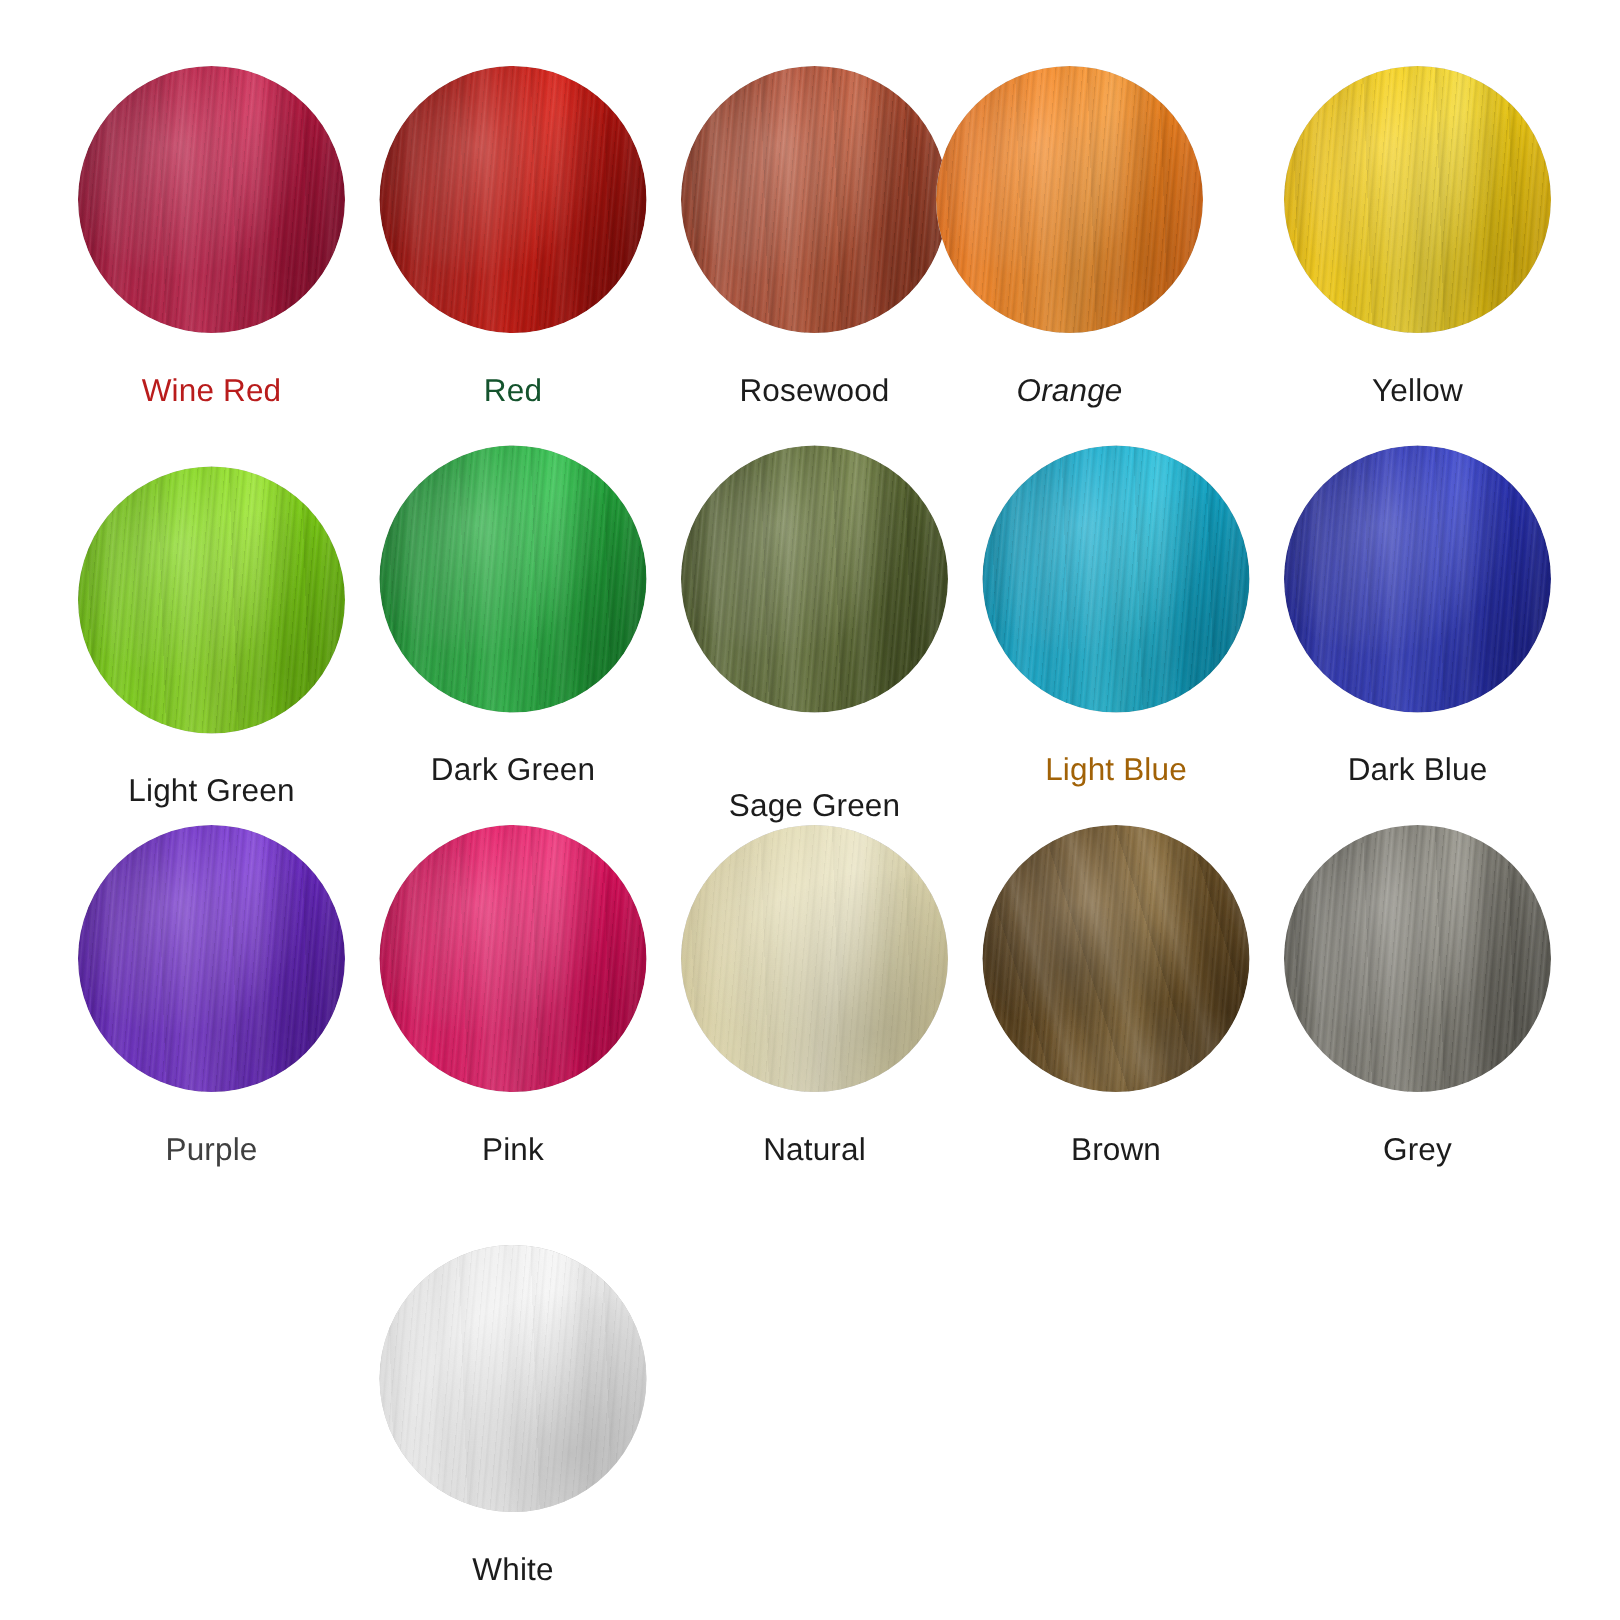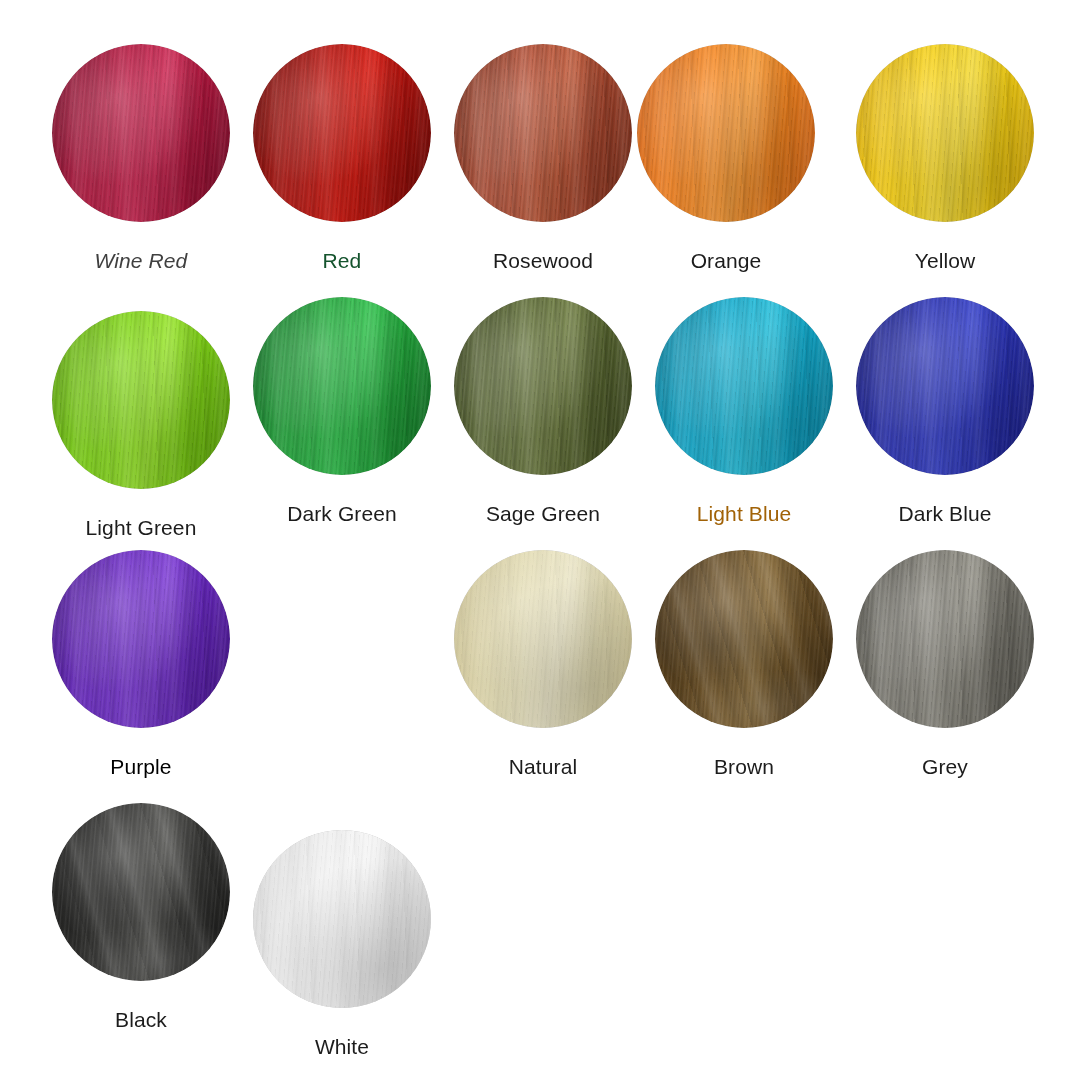--- a/index.html
+++ b/index.html
@@ -134,21 +134,21 @@
 
 <div id="swatch-grid" style="background: rgb(255, 255, 255);">
     <div class="swatch-cell" style="left: 52px; top: 44px;">
       <div class="swatch-disc ">
         <div class="disc-base" style="background: linear-gradient(100deg, rgb(125, 15, 44) 0%, rgb(180, 23, 63) 34%, rgb(212, 49, 92) 58%, rgb(180, 23, 63) 76%, rgb(125, 15, 44) 100%);"></div>
         <div class="grain-fine"></div>
         <div class="grain-band"></div>
         <div class="grain-figure"></div>
         <div class="disc-shade"></div>
       </div>
-      <div class="swatch-label" style="color: #404040; font-style: italic;">Wine Red</div>
+      <div class="swatch-label" style="color: #b91c1c;">Wine Red</div>
     </div>
     <div class="swatch-cell" style="left: 253px; top: 44px;">
       <div class="swatch-disc ">
         <div class="disc-base" style="background: linear-gradient(100deg, rgb(109, 8, 5) 0%, rgb(181, 20, 15) 34%, rgb(222, 31, 22) 58%, rgb(181, 20, 15) 76%, rgb(109, 8, 5) 100%);"></div>
         <div class="grain-fine"></div>
         <div class="grain-band"></div>
         <div class="grain-figure"></div>
         <div class="disc-shade"></div>
       </div>
       <div class="swatch-label" style="color: #14532d;">Red</div>
@@ -156,21 +156,21 @@
     <div class="swatch-cell" style="left: 454px; top: 44px;">
       <div class="swatch-disc tex-strong">
         <div class="disc-base" style="background: linear-gradient(100deg, rgb(123, 47, 28) 0%, rgb(176, 74, 48) 34%, rgb(201, 96, 63) 58%, rgb(176, 74, 48) 76%, rgb(123, 47, 28) 100%);"></div>
         <div class="grain-fine"></div>
         <div class="grain-band"></div>
         <div class="grain-figure"></div>
         <div class="disc-shade"></div>
       </div>
       <div class="swatch-label" style="color: rgb(28, 28, 28);">Rosewood</div>
     </div>
-    <div class="swatch-cell" style="left: 637px; top: 44px;">
+    <div class="swatch-cell" style="left: 624px; top: 44px; font-style: italic;">
       <div class="swatch-disc ">
         <div class="disc-base" style="background: linear-gradient(100deg, rgb(212, 101, 26) 0%, rgb(244, 132, 31) 34%, rgb(252, 160, 61) 58%, rgb(244, 132, 31) 76%, rgb(212, 101, 26) 100%);"></div>
         <div class="grain-fine"></div>
         <div class="grain-band"></div>
         <div class="grain-figure"></div>
         <div class="disc-shade"></div>
       </div>
       <div class="swatch-label" style="color: rgb(28, 28, 28);">Orange</div>
     </div>
     <div class="swatch-cell" style="left: 856px; top: 44px;">
@@ -196,21 +196,21 @@
     <div class="swatch-cell" style="left: 253px; top: 297px;">
       <div class="swatch-disc ">
         <div class="disc-base" style="background: linear-gradient(100deg, rgb(19, 112, 38) 0%, rgb(35, 168, 60) 34%, rgb(57, 201, 85) 58%, rgb(35, 168, 60) 76%, rgb(19, 112, 38) 100%);"></div>
         <div class="grain-fine"></div>
         <div class="grain-band"></div>
         <div class="grain-figure"></div>
         <div class="disc-shade"></div>
       </div>
       <div class="swatch-label" style="color: rgb(28, 28, 28);">Dark Green</div>
     </div>
-    <div class="swatch-cell" style="left: 454px; top: 297px;">
+    <div class="swatch-cell" style="left: 454px; top: 297px; gap: 24px;">
       <div class="swatch-disc tex-strong">
         <div class="disc-base" style="background: linear-gradient(100deg, rgb(63, 74, 34) 0%, rgb(92, 107, 51) 34%, rgb(120, 135, 74) 58%, rgb(92, 107, 51) 76%, rgb(63, 74, 34) 100%);"></div>
         <div class="grain-fine"></div>
         <div class="grain-band"></div>
         <div class="grain-figure"></div>
         <div class="disc-shade"></div>
       </div>
       <div class="swatch-label" style="color: rgb(28, 28, 28);">Sage Green</div>
     </div>
     <div class="swatch-cell" style="left: 655px; top: 297px;">
@@ -234,21 +234,31 @@
       <div class="swatch-label" style="color: rgb(28, 28, 28);">Dark Blue</div>
     </div>
     <div class="swatch-cell" style="left: 52px; top: 550px;">
       <div class="swatch-disc ">
         <div class="disc-base" style="background: linear-gradient(100deg, rgb(74, 23, 144) 0%, rgb(106, 41, 196) 34%, rgb(133, 68, 221) 58%, rgb(106, 41, 196) 76%, rgb(74, 23, 144) 100%);"></div>
         <div class="grain-fine"></div>
         <div class="grain-band"></div>
         <div class="grain-figure"></div>
         <div class="disc-shade"></div>
       </div>
-      <div class="swatch-label" style="color: #000000;">Purple</div>
+      <div class="swatch-label" style="color: #404040;">Purple</div>
+    </div>
+    <div class="swatch-cell" style="left: 253px; top: 550px;">
+      <div class="swatch-disc ">
+        <div class="disc-base" style="background: linear-gradient(100deg, rgb(170, 8, 67) 0%, rgb(227, 16, 95) 34%, rgb(245, 54, 126) 58%, rgb(227, 16, 95) 76%, rgb(170, 8, 67) 100%);"></div>
+        <div class="grain-fine"></div>
+        <div class="grain-band"></div>
+        <div class="grain-figure"></div>
+        <div class="disc-shade"></div>
+      </div>
+      <div class="swatch-label" style="color: rgb(28, 28, 28);">Pink</div>
     </div>
     <div class="swatch-cell" style="left: 454px; top: 550px;">
       <div class="swatch-disc tex-soft">
         <div class="disc-base" style="background: linear-gradient(100deg, rgb(203, 193, 148) 0%, rgb(227, 220, 180) 34%, rgb(241, 236, 206) 58%, rgb(227, 220, 180) 76%, rgb(203, 193, 148) 100%);"></div>
         <div class="grain-fine"></div>
         <div class="grain-band"></div>
         <div class="grain-figure"></div>
         <div class="disc-shade"></div>
       </div>
       <div class="swatch-label" style="color: rgb(28, 28, 28);">Natural</div>
@@ -266,30 +276,20 @@
     <div class="swatch-cell" style="left: 856px; top: 550px; justify-content: space-between;">
       <div class="swatch-disc tex-strong">
         <div class="disc-base" style="background: linear-gradient(100deg, rgb(87, 86, 79) 0%, rgb(125, 123, 114) 34%, rgb(155, 153, 143) 58%, rgb(125, 123, 114) 76%, rgb(87, 86, 79) 100%);"></div>
         <div class="grain-fine"></div>
         <div class="grain-band"></div>
         <div class="grain-figure"></div>
         <div class="disc-shade"></div>
       </div>
       <div class="swatch-label" style="color: rgb(28, 28, 28);">Grey</div>
     </div>
-    <div class="swatch-cell" style="left: 52px; top: 803px;">
-      <div class="swatch-disc tex-swirl">
-        <div class="disc-base" style="background: linear-gradient(100deg, rgb(27, 27, 26) 0%, rgb(58, 58, 56) 34%, rgb(90, 90, 87) 58%, rgb(58, 58, 56) 76%, rgb(27, 27, 26) 100%);"></div>
-        <div class="grain-fine"></div>
-        <div class="grain-band"></div>
-        <div class="grain-figure"></div>
-        <div class="disc-shade"></div>
-      </div>
-      <div class="swatch-label" style="color: rgb(28, 28, 28);">Black</div>
-    </div>
     <div class="swatch-cell" style="left: 253px; top: 830px;">
       <div class="swatch-disc tex-soft">
         <div class="disc-base" style="background: linear-gradient(100deg, rgb(218, 218, 218) 0%, rgb(239, 239, 239) 34%, rgb(251, 251, 251) 58%, rgb(239, 239, 239) 76%, rgb(218, 218, 218) 100%);"></div>
         <div class="grain-fine"></div>
         <div class="grain-band"></div>
         <div class="grain-figure"></div>
         <div class="disc-shade"></div>
       </div>
       <div class="swatch-label" style="color: rgb(28, 28, 28);">White</div>
     </div>

